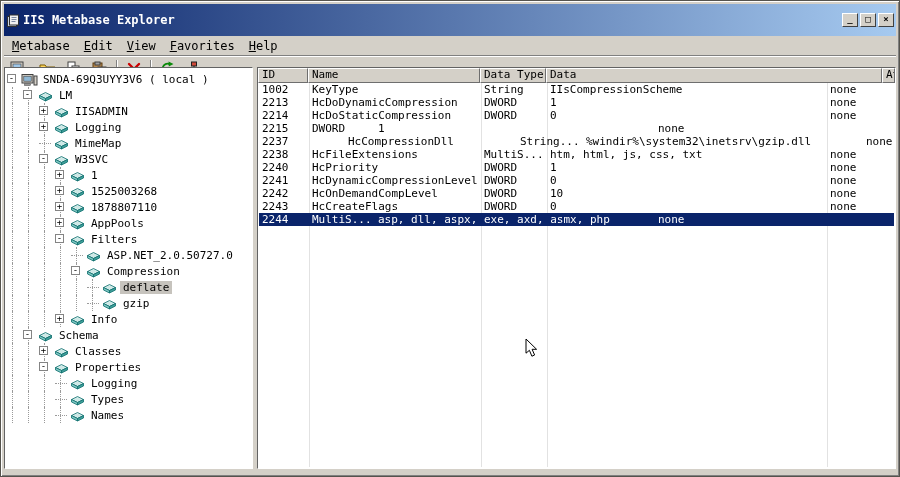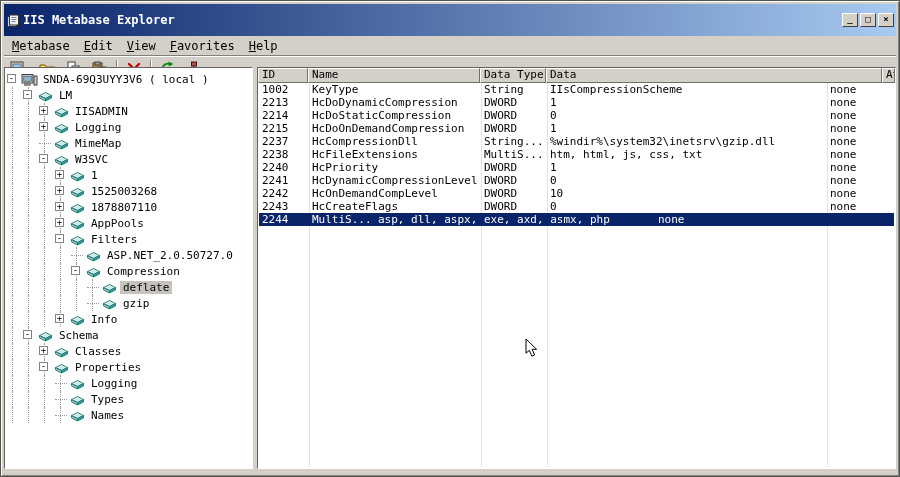--- a/index.html
+++ b/index.html
@@ -462,28 +462,27 @@
           </div>
           <div class="lrow">
             <div class="lcell" style="width: 50px;">2214</div>
             <div class="lcell" style="width: 172px;">HcDoStaticCompression</div>
             <div class="lcell" style="width: 66px;">DWORD</div>
             <div class="lcell" style="width: 280px;">0</div>
             <div class="lcell fill">none</div>
           </div>
           <div class="lrow">
             <div class="lcell" style="width: 50px;">2215</div>
-            <div class="lcell" style="width: 172px;">HcDoOnDemandCompression</div>
             <div class="lcell" style="width: 66px;">DWORD</div>
             <div class="lcell" style="width: 280px;">1</div>
             <div class="lcell fill">none</div>
           </div>
           <div class="lrow">
             <div class="lcell" style="width: 50px;">2237</div>
-            <div class="lcell" style="width: 172px;">HcCompressionDll</div>
+            <div class="lcell" style="width: 172px; margin-left: 36px;">HcCompressionDll</div>
             <div class="lcell" style="width: 66px;">String...</div>
             <div class="lcell" style="width: 280px;">%windir%\system32\inetsrv\gzip.dll</div>
             <div class="lcell fill">none</div>
           </div>
           <div class="lrow">
             <div class="lcell" style="width: 50px;">2238</div>
             <div class="lcell" style="width: 172px;">HcFileExtensions</div>
             <div class="lcell" style="width: 66px;">MultiS...</div>
             <div class="lcell" style="width: 280px;">htm, html, js, css, txt</div>
             <div class="lcell fill">none</div>

